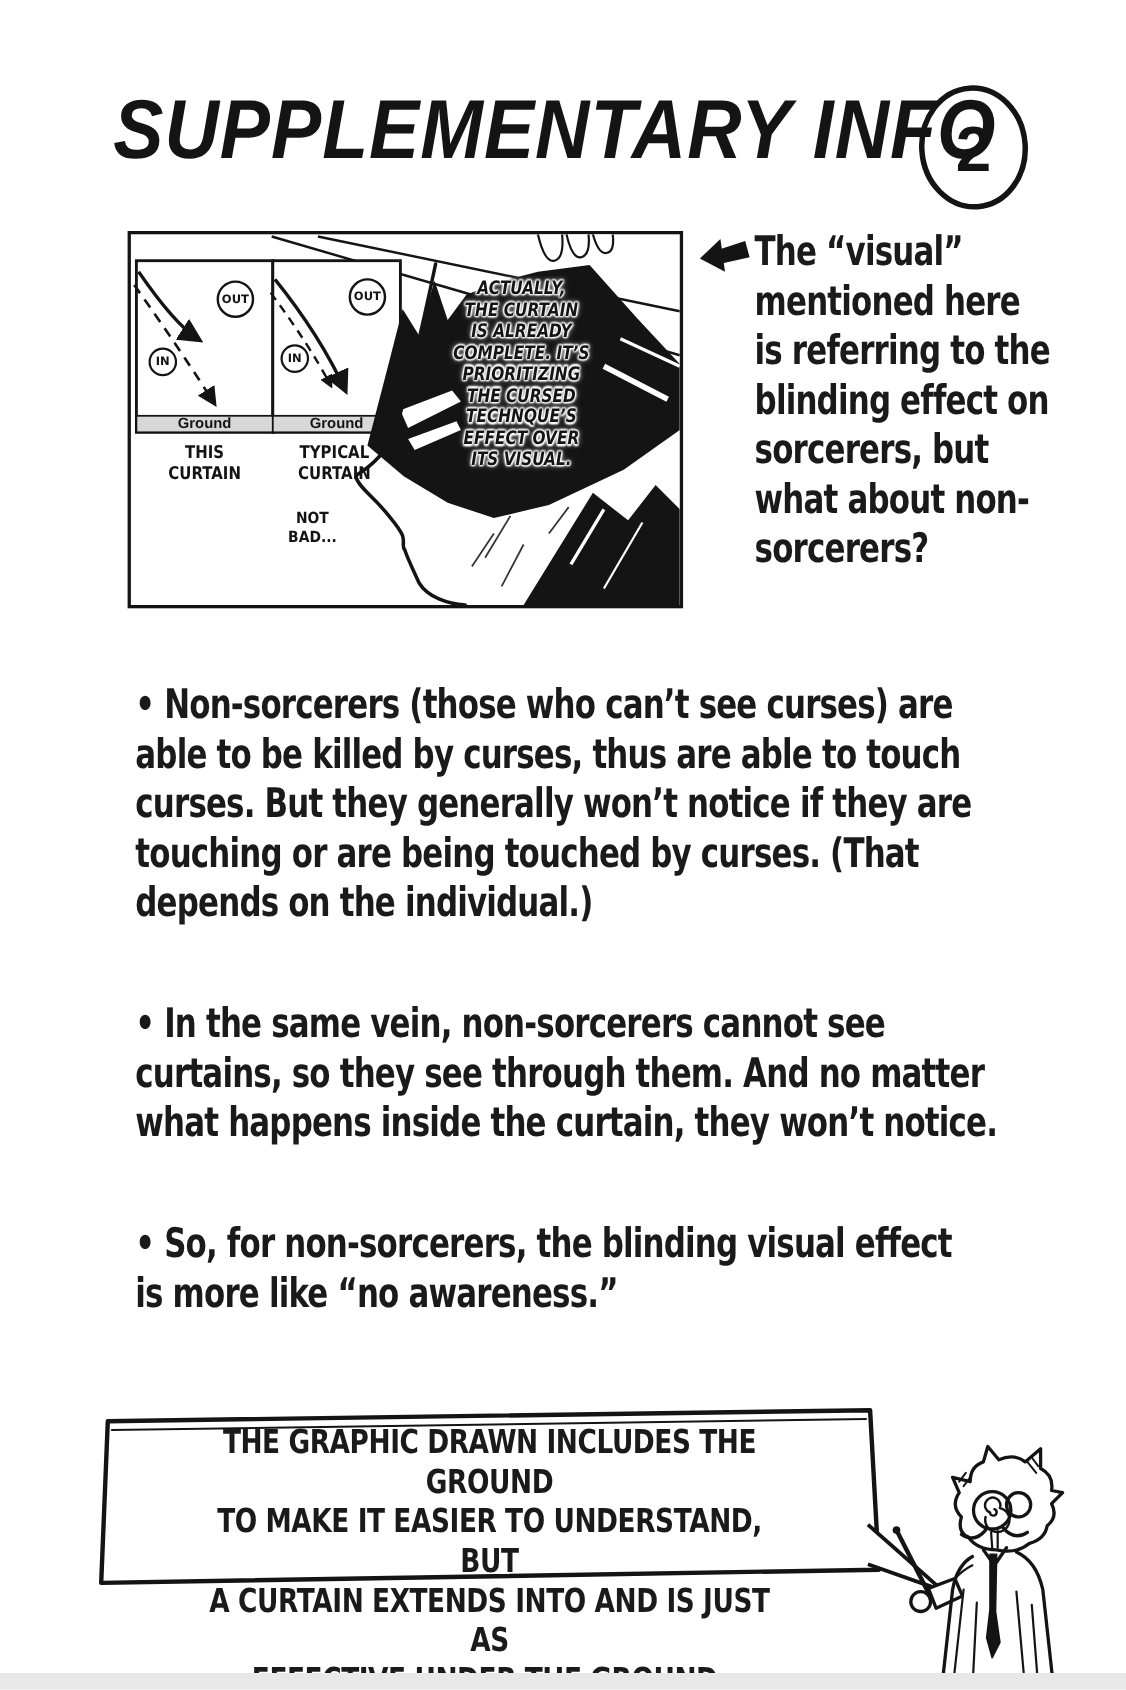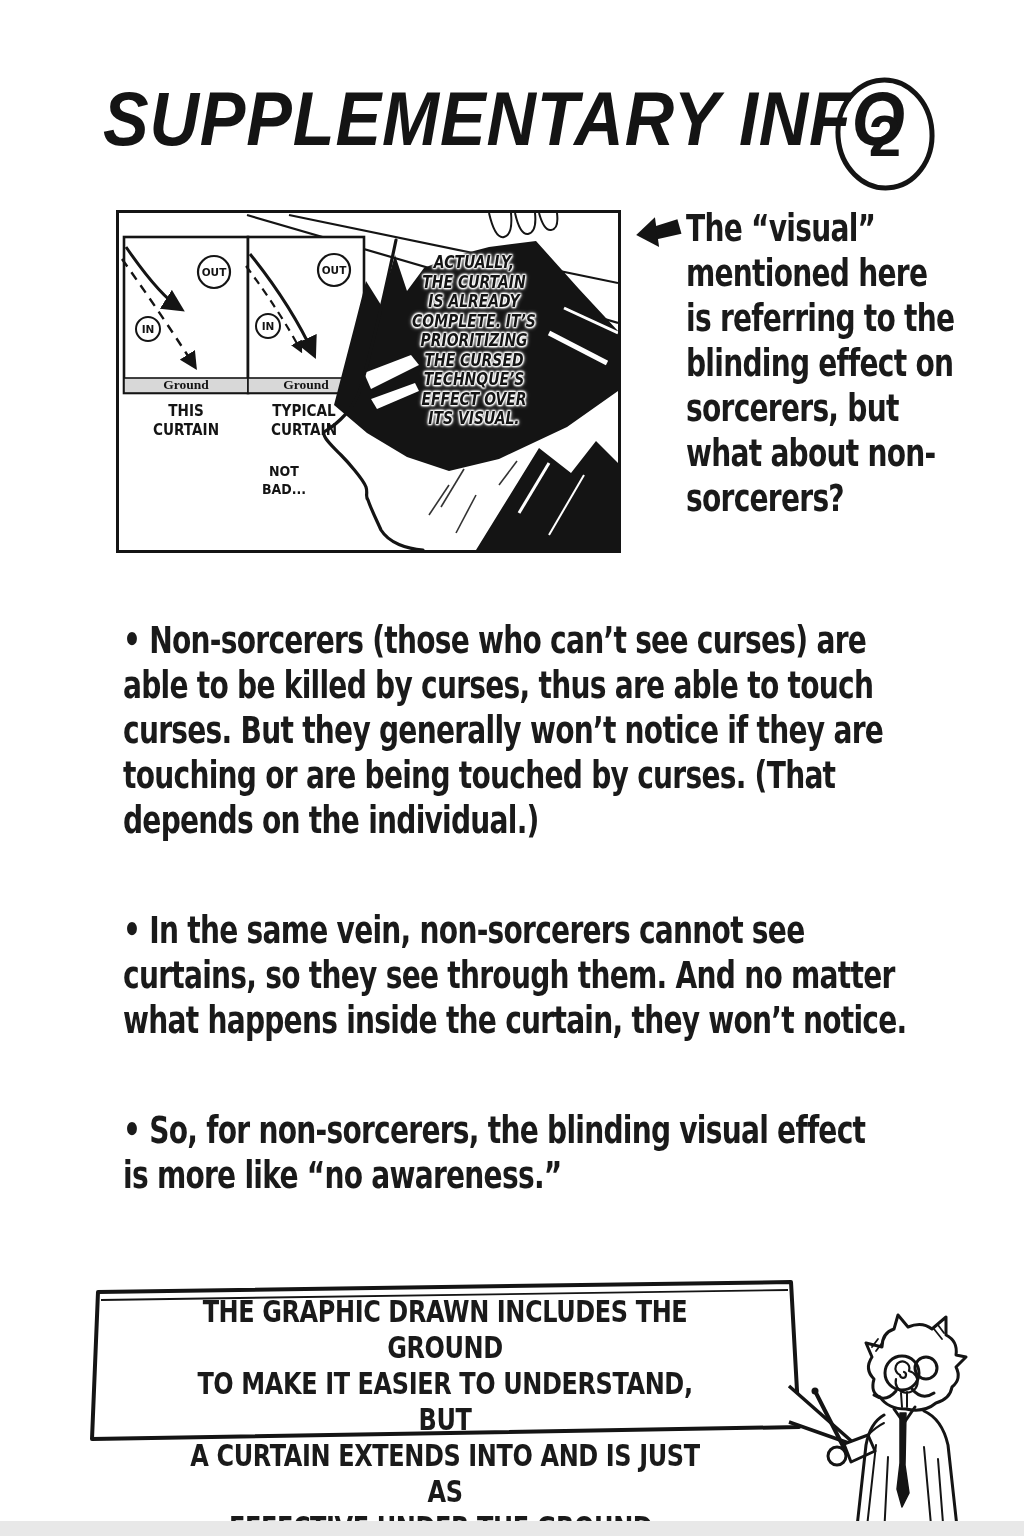--- a/index.html
+++ b/index.html
@@ -16,21 +16,21 @@
   .hand{font-weight:bold;font-size:37px;line-height:45px;white-space:pre-line;
         transform:scaleX(0.76);transform-origin:0 0;letter-spacing:-1px;color:#1a1a1a;}
   .panel-label{font-weight:bold;white-space:pre-line;color:#141414;}
   .speech{font-style:italic;font-weight:bold;font-size:17px;line-height:19.5px;
           text-align:center;white-space:pre-line;transform:scaleX(0.82);
           transform-origin:50% 0;color:#141414;
           text-shadow:0 0 2px #fff,0 0 3px #fff,1px 1px 2px #fff,-1px -1px 2px #fff,
                       1px -1px 2px #fff,-1px 1px 2px #fff,0 0 6px #fff;}
   .caption{font-size:16px;line-height:19px;text-align:center;transform:scaleX(0.85);
            transform-origin:50% 0;}
-  .ground-lbl{font-family:Liberation Serif, serif;font-size:13.5px;text-align:center;}
+  .ground-lbl{font-family:Liberation Sans, sans-serif;font-size:13.5px;text-align:center;}
   .io-lbl{font-size:10.5px;text-align:center;letter-spacing:0;}
   .aside-lbl{font-size:14px;line-height:17.5px;text-align:center;transform:scaleX(0.9);
              transform-origin:50% 0;}
   .footer-speech{font-weight:bold;font-size:30px;line-height:36px;text-align:center;
           white-space:pre-line;transform:scaleX(0.8);transform-origin:50% 0;
           letter-spacing:-0.5px;color:#1a1a1a;}
   svg{display:block;}
 </style>
 </head>
 <body>

